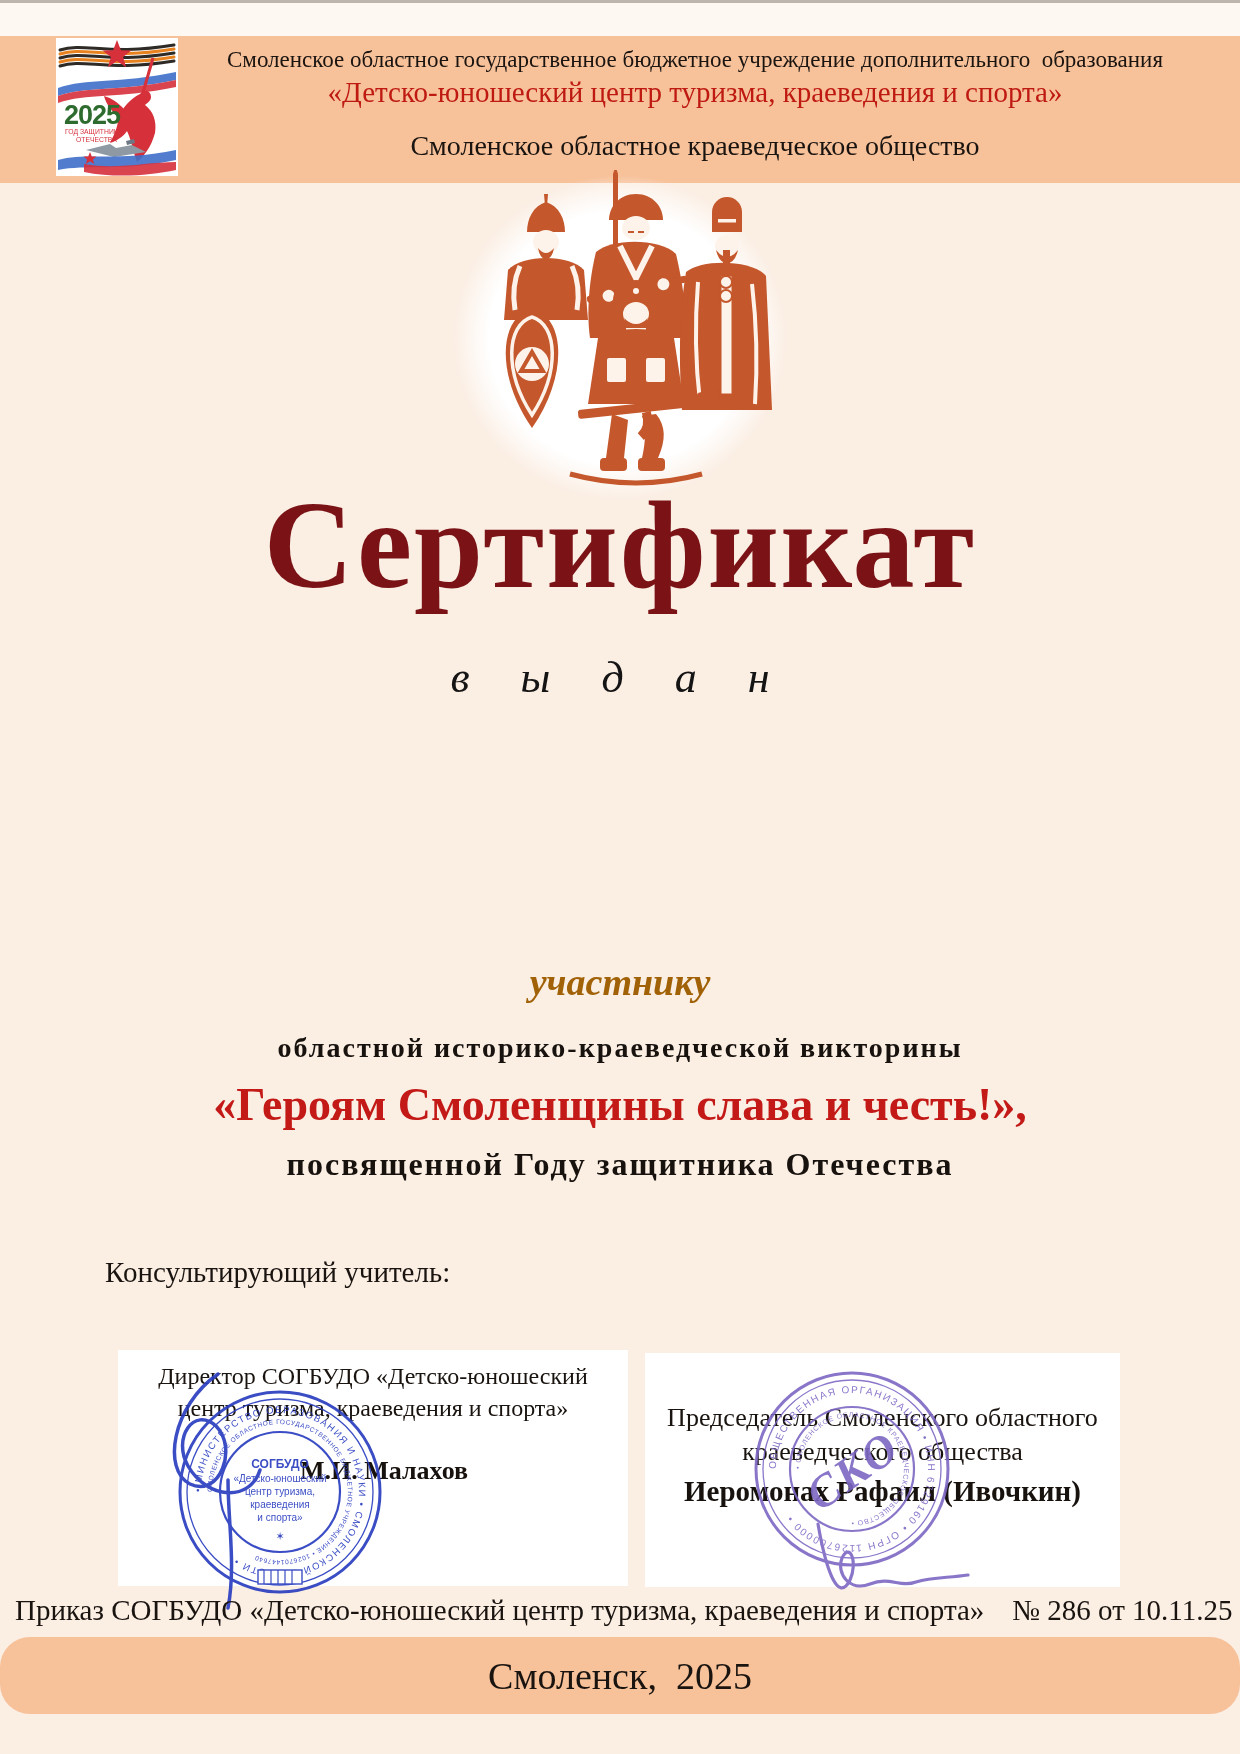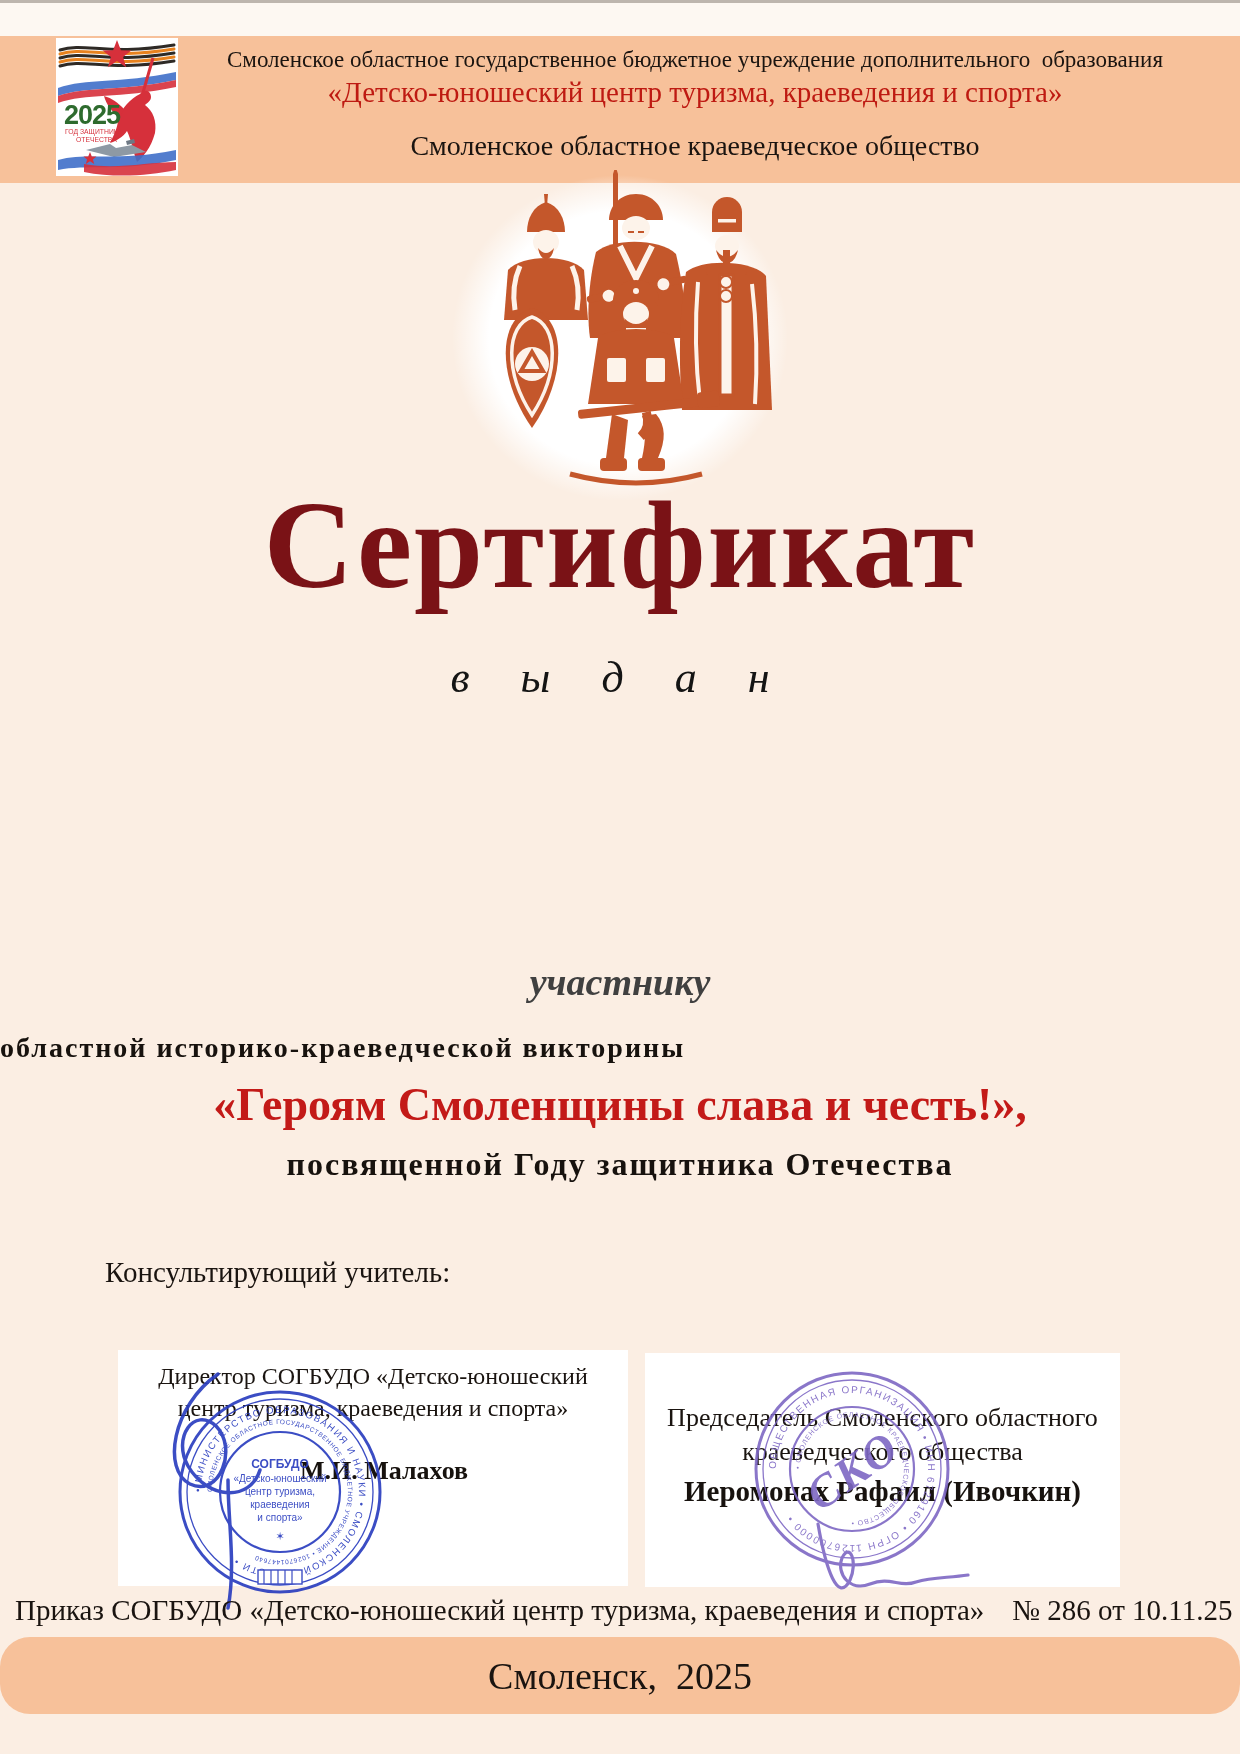--- a/index.html
+++ b/index.html
@@ -13,22 +13,22 @@
              flex-direction:column;align-items:center;}
   .org1{margin-top:11px;font-size:23px;white-space:pre;color:#1A1410;}
   .org2{margin-top:3px;font-size:29px;color:#BE1A12;}
   .org3{margin-top:21px;font-size:28px;color:#1A1410;}
   .illustration{position:absolute;left:450px;top:170px;width:340px;height:332px;z-index:1;}
   .cert-title{position:absolute;left:0;width:1240px;top:468px;text-align:center;z-index:2;
               font-size:124px;font-weight:bold;color:#7A1216;letter-spacing:2px;line-height:1.25;}
   .vydan{position:absolute;left:0;width:1240px;top:652px;text-align:center;
          font-style:italic;font-size:44px;letter-spacing:20px;color:#141414;}
   .recipient{position:absolute;left:0;width:1240px;top:960px;text-align:center;
-             font-size:38px;font-weight:bold;font-style:italic;color:#404040;}
-  .event1{position:absolute;left:0;width:1240px;top:1032px;text-align:left;
+             font-size:38px;font-weight:bold;font-style:italic;color:#a16207;}
+  .event1{position:absolute;left:0;width:1240px;top:1032px;text-align:center;
           font-size:28px;font-weight:bold;letter-spacing:2px;color:#17120E;}
   .event2{position:absolute;left:0;width:1240px;top:1078px;text-align:center;
           font-size:46px;font-weight:bold;color:#C31A18;}
   .event3{position:absolute;left:0;width:1240px;top:1146px;text-align:center;
           font-size:32px;font-weight:bold;letter-spacing:2px;color:#17120E;}
   .teacher{position:absolute;left:105px;top:1256px;font-size:29px;color:#1A1410;}
   .sig-box{position:absolute;background:#FFFFFF;z-index:1;}
   .sig-box.left{left:118px;top:1350px;width:510px;height:236px;}
   .sig-box.right{left:645px;top:1353px;width:475px;height:234px;}
   .sig-title{text-align:center;font-size:24px;line-height:32px;color:#1A1410;z-index:2;position:relative;}

